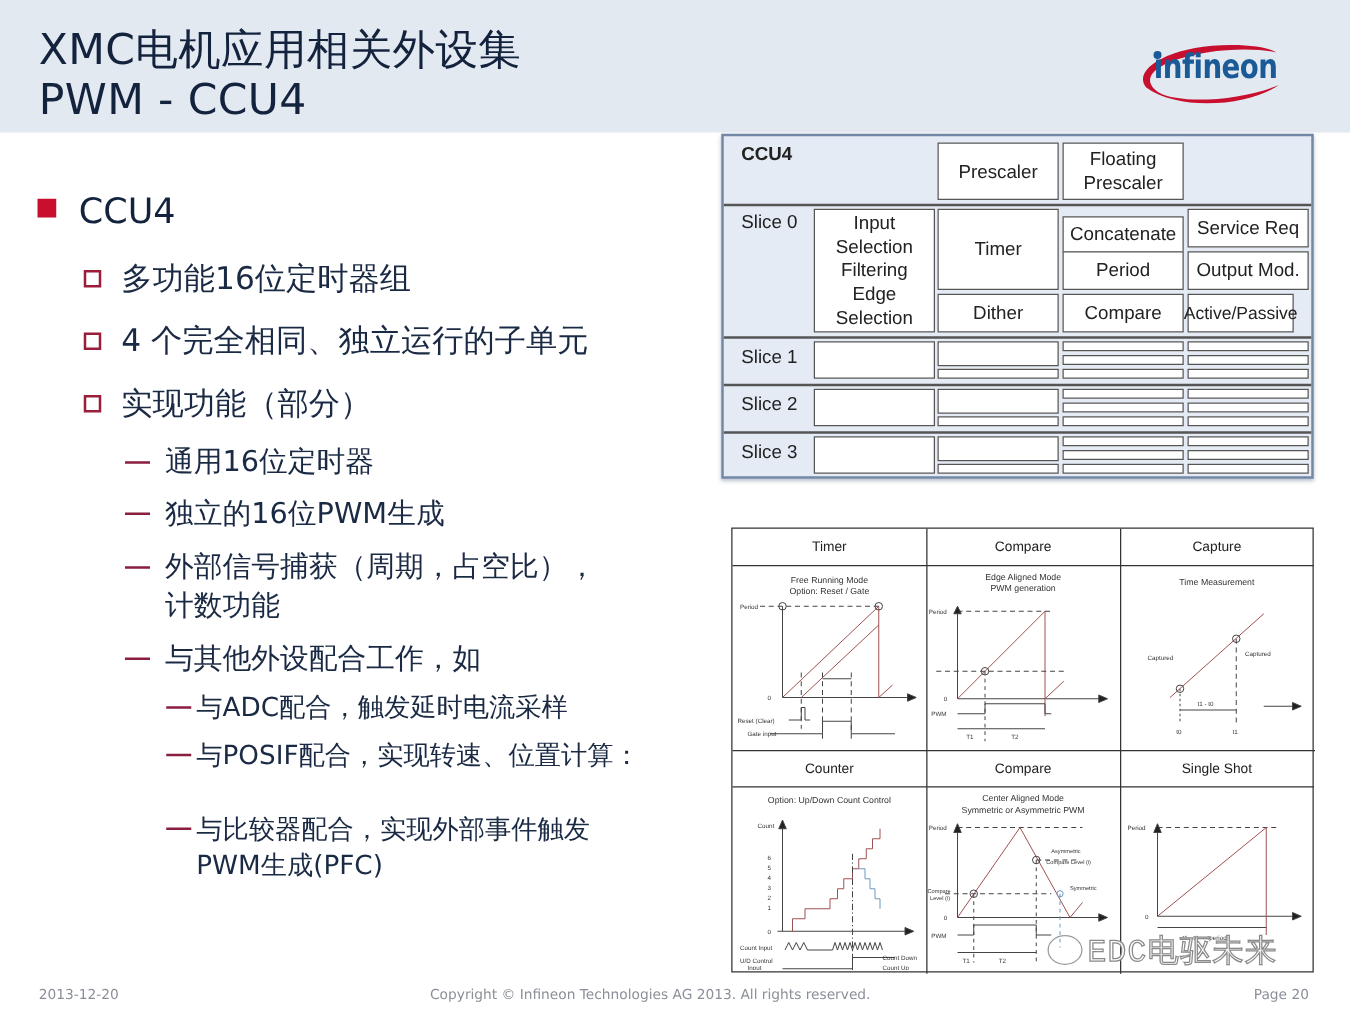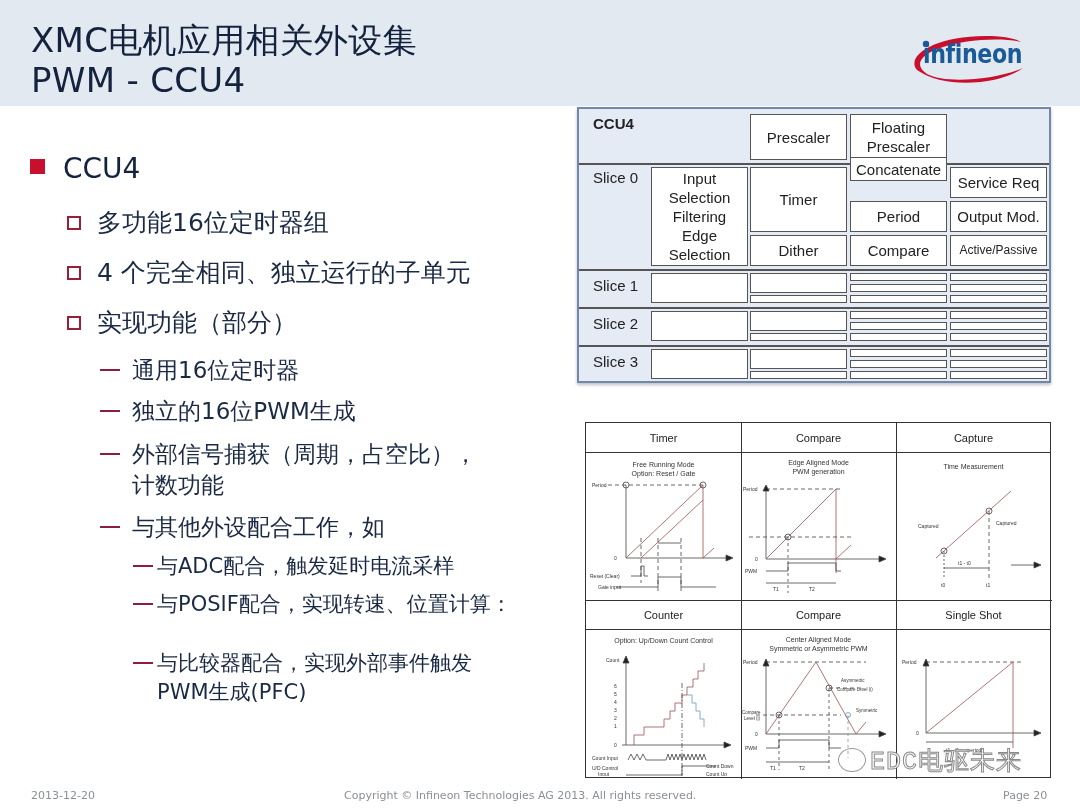--- a/index.html
+++ b/index.html
@@ -116,26 +116,26 @@
 Prescaler</div>
 
   <div class="sep" style="top:54px"></div>
 
   <div class="lbl" style="left:14px;top:60px">Slice 0</div>
   <div class="box" style="left:72px;top:58px;width:97px;height:99px;white-space:pre-line">Input Selection
 Filtering
 Edge Selection</div>
   <div class="box" style="left:171px;top:58px;width:97px;height:65px">Timer</div>
   <div class="box" style="left:171px;top:126px;width:97px;height:31px">Dither</div>
-  <div class="box" style="left:271px;top:48px;width:97px;height:24px">Concatenate</div>
+  <div class="box" style="left:271px;top:64px;width:97px;height:29px">Concatenate</div>
   <div class="box" style="left:271px;top:92px;width:97px;height:31px">Period</div>
   <div class="box" style="left:271px;top:126px;width:97px;height:31px">Compare</div>
   <div class="box" style="left:371px;top:58px;width:97px;height:31px">Service Req</div>
   <div class="box" style="left:371px;top:92px;width:97px;height:31px">Output Mod.</div>
-  <div class="box" style="left:371px;top:126px;width:97px;height:31px;font-size:12px">Active/Passive</div>
+  <div class="box" style="left:371px;top:126px;width:85px;height:31px;font-size:14px">Active/Passive</div>
 
   <div class="sep" style="top:160px"></div>
 
   <div class="lbl" style="left:14px;top:168px">Slice 1</div>
   <div class="mini" style="left:72px;top:164px;width:97px;height:30px"></div>
   <div class="mini" style="left:171px;top:164px;width:97px;height:20px"></div>
   <div class="mini" style="left:171px;top:186px;width:97px;height:8px"></div>
   <div class="mini" style="left:271px;top:164px;width:97px;height:8px"></div>
   <div class="mini" style="left:271px;top:175px;width:97px;height:8px"></div>
   <div class="mini" style="left:271px;top:186px;width:97px;height:8px"></div>

